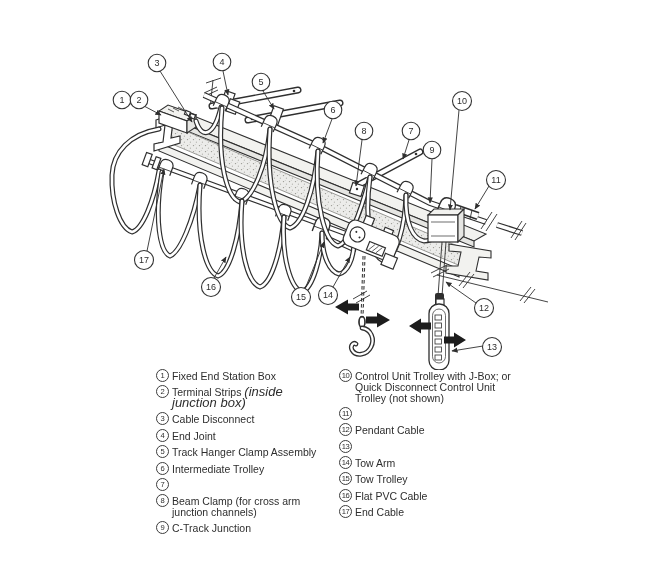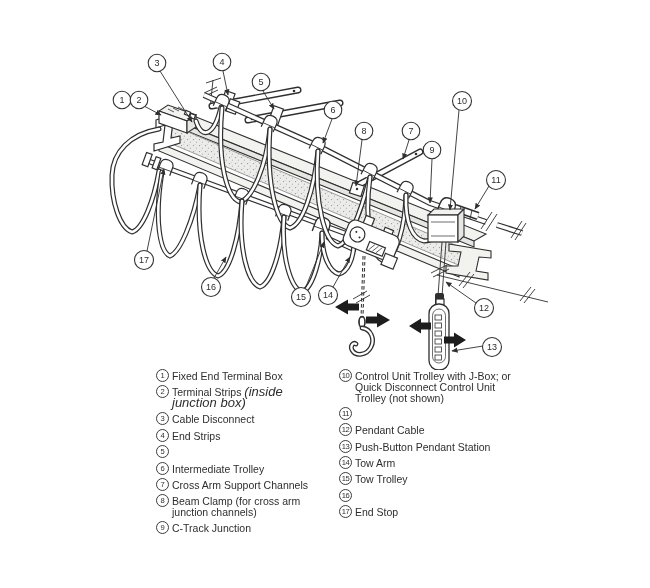--- a/index.html
+++ b/index.html
@@ -339,44 +339,44 @@
     <g>
         <circle class="co" cx="144" cy="260" r="9.5"></circle>
         <text class="cnum" x="144" y="263.3">17</text>
       </g>
   </g>
 </svg>
 
 <div id="legend-left" class="legend-col">
   <div class="leg-item">
     <span class="leg-num">1</span>
-    <span class="leg-label">Fixed End Terminal Box</span>
+    <span class="leg-label">Fixed End Station Box</span>
   </div>
   <div class="leg-item">
     <span class="leg-num">2</span>
     <span class="leg-label"><span>Terminal Strips</span> <span class="leg-note">(inside junction box)</span></span>
   </div>
   <div class="leg-item">
     <span class="leg-num">3</span>
     <span class="leg-label">Cable Disconnect</span>
   </div>
   <div class="leg-item">
     <span class="leg-num">4</span>
-    <span class="leg-label">End Strips</span>
+    <span class="leg-label">End Joint</span>
   </div>
   <div class="leg-item">
     <span class="leg-num">5</span>
+    <span class="leg-label">Track Hanger Clamp Assembly</span>
   </div>
   <div class="leg-item">
     <span class="leg-num">6</span>
     <span class="leg-label">Intermediate Trolley</span>
   </div>
   <div class="leg-item">
     <span class="leg-num">7</span>
-    <span class="leg-label">Cross Arm Support Channels</span>
   </div>
   <div class="leg-item">
     <span class="leg-num">8</span>
     <span class="leg-label">Beam Clamp (for cross arm junction channels)</span>
   </div>
   <div class="leg-item">
     <span class="leg-num">9</span>
     <span class="leg-label">C-Track Junction</span>
   </div>
 </div>
@@ -388,30 +388,30 @@
   </div>
   <div class="leg-item">
     <span class="leg-num">11</span>
   </div>
   <div class="leg-item">
     <span class="leg-num">12</span>
     <span class="leg-label">Pendant Cable</span>
   </div>
   <div class="leg-item">
     <span class="leg-num">13</span>
-    <span class="leg-label">Push-Button Pendant Station</span>
   </div>
   <div class="leg-item">
     <span class="leg-num">14</span>
     <span class="leg-label">Tow Arm</span>
   </div>
   <div class="leg-item">
     <span class="leg-num">15</span>
     <span class="leg-label">Tow Trolley</span>
   </div>
   <div class="leg-item">
     <span class="leg-num">16</span>
+    <span class="leg-label">Flat PVC Cable</span>
   </div>
   <div class="leg-item">
     <span class="leg-num">17</span>
-    <span class="leg-label">End Stop</span>
+    <span class="leg-label">End Cable</span>
   </div>
 </div>
 
 </body></html>

